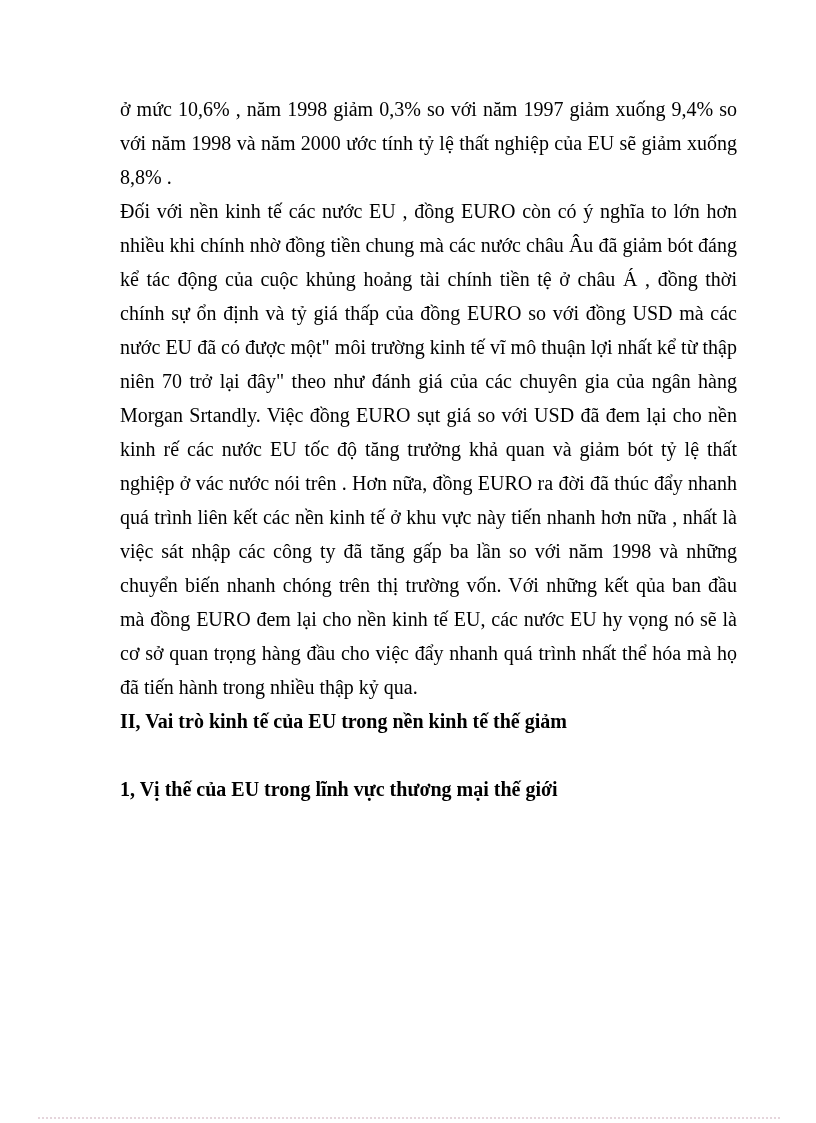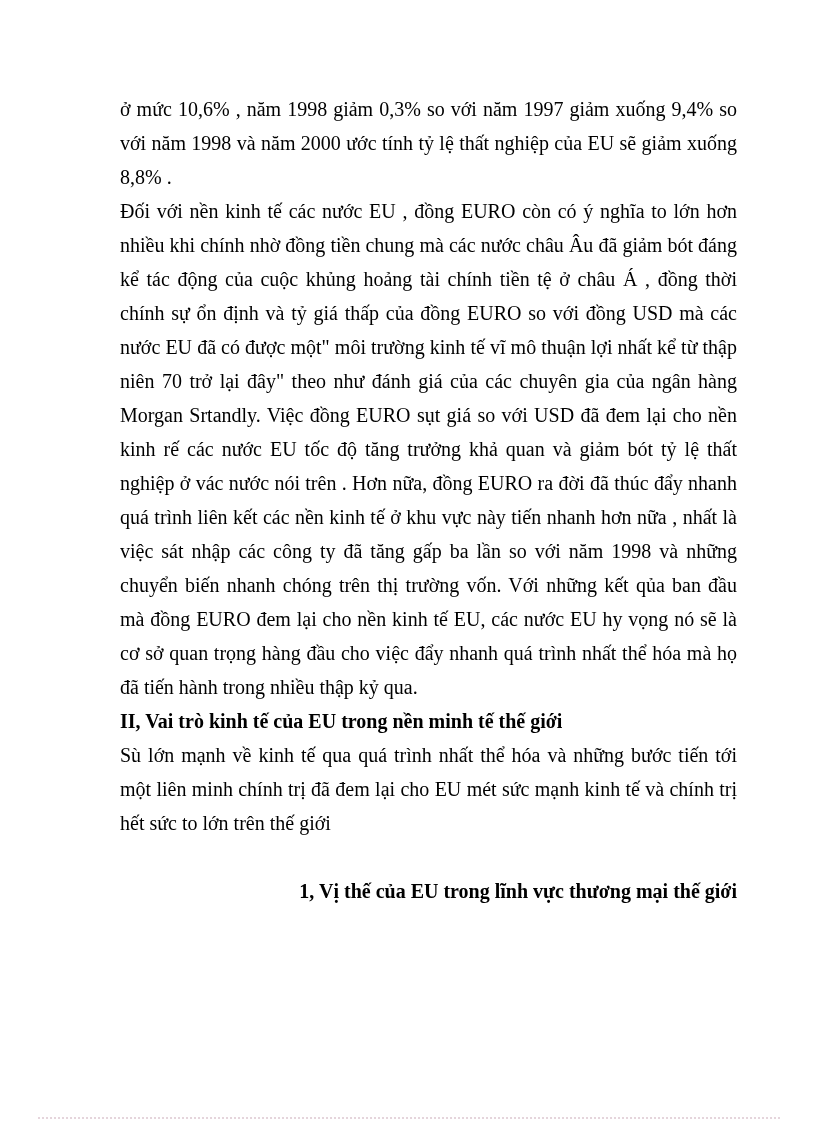--- a/index.html
+++ b/index.html
@@ -31,37 +31,35 @@
     line-height: 34px;
     text-align: justify;
     font-weight: normal;
   }
   .content h2.heading {
     font-weight: bold;
     text-align: left;
   }
   .content h2.spaced {
     margin-top: 34px;
-    text-align: right;
   }
   .page-edge-dotted {
     position: absolute;
     left: 38px;
     right: 36px;
     bottom: 4px;
     height: 0;
     border-top: 2px dotted #d8bfca;
     opacity: 0.65;
   }
 </style>
 </head>
 <body>
 
 <div class="page">
   <main class="content">
     <p class="body">ở mức 10,6% , năm 1998 giảm 0,3% so với năm 1997 giảm xuống 9,4% so với năm 1998 và năm 2000 ước tính tỷ lệ thất nghiệp của EU sẽ giảm xuống 8,8% .</p>
     <p class="body">Đối với nền kinh tế các nước EU , đồng EURO còn có ý nghĩa to lớn hơn nhiều khi chính nhờ đồng tiền chung mà các nước châu Âu đã giảm bót đáng kể tác động của cuộc khủng hoảng tài chính tiền tệ ở châu Á , đồng thời chính sự ổn định và tỷ giá thấp của đồng EURO so với đồng USD mà các nước EU đã có được một" môi trường kinh tế vĩ mô thuận lợi nhất kể từ thập niên 70 trở lại đây" theo như đánh giá của các chuyên gia của ngân hàng Morgan Srtandly. Việc đồng EURO sụt giá so với USD đã đem lại cho nền kinh rế các nước EU tốc độ tăng trưởng khả quan và giảm bót tỷ lệ thất nghiệp ở vác nước nói trên . Hơn nữa, đồng EURO ra đời đã thúc đẩy nhanh quá trình liên kết các nền kinh tế ở khu vực này tiến nhanh hơn nữa , nhất là việc sát nhập các công ty đã tăng gấp ba lần so với năm 1998 và những chuyển biến nhanh chóng trên thị trường vốn. Với những kết qủa ban đầu mà đồng EURO đem lại cho nền kinh tế EU, các nước EU hy vọng nó sẽ là cơ sở quan trọng hàng đầu cho việc đẩy nhanh quá trình nhất thể hóa mà họ đã tiến hành trong nhiều thập kỷ qua.</p>
-    <h2 class="heading">II, Vai trò kinh tế của EU trong nền minh tế thế giới</h2>
-    <p class="body">Sù lớn mạnh về kinh tế qua quá trình nhất thể hóa và những bước tiến tới một liên minh chính trị đã đem lại cho EU mét sức mạnh kinh tế và chính trị hết sức to lớn trên thế giới</p>
+    <h2 class="heading">II, Vai trò kinh tế của EU trong nền kinh tế thế giảm</h2>
     <h2 class="heading spaced">1, Vị thế của EU trong lĩnh vực thương mại thế giới</h2>
   </main>
   <div class="page-edge-dotted"></div>
 </div>
 
 </body></html>

